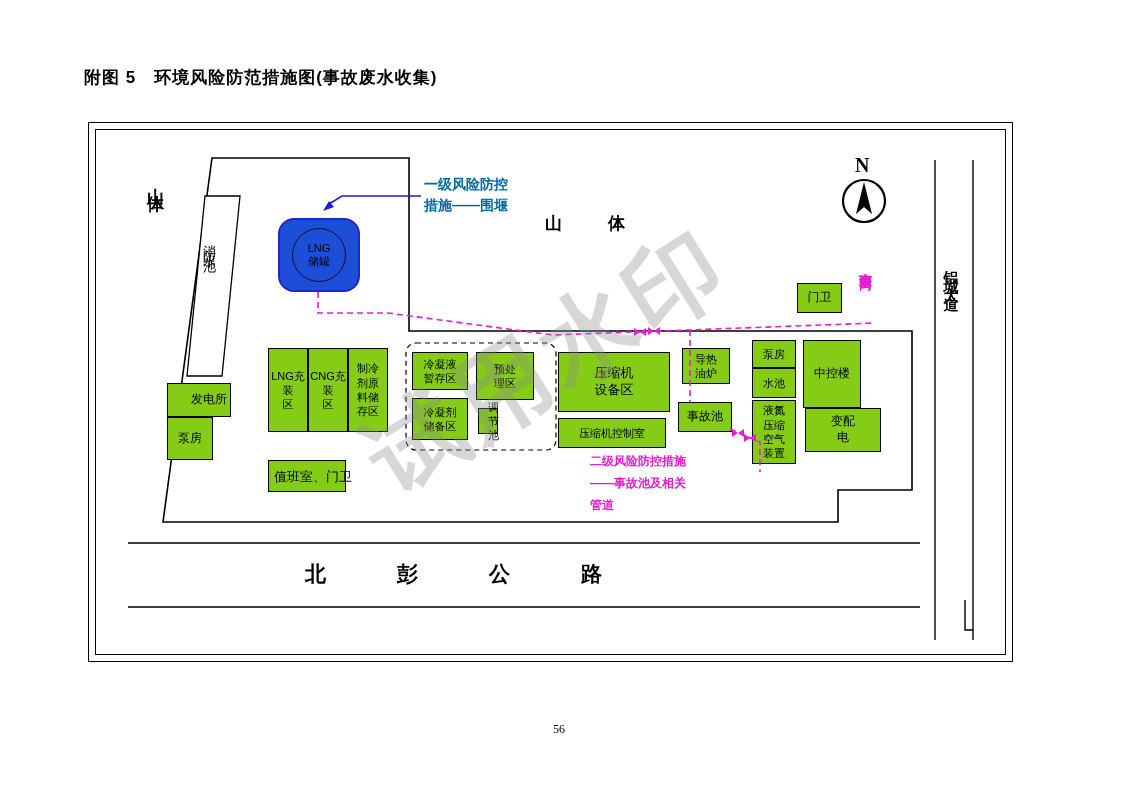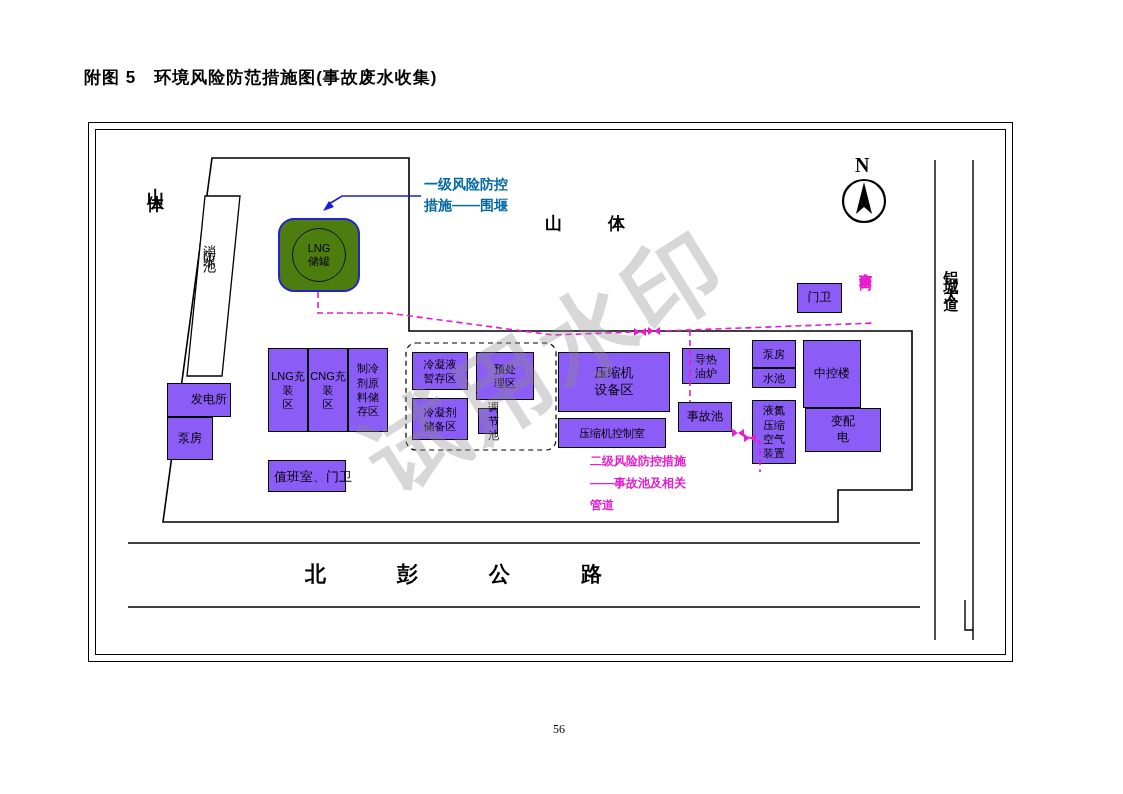--- a/index.html
+++ b/index.html
@@ -22,31 +22,31 @@
   .frame-inner{
     position:absolute;left:6px;top:6px;right:6px;bottom:6px;
     border:1px solid #000;
   }
   .plan{position:absolute;inset:0;}
   .plan svg{position:absolute;left:0;top:0;pointer-events:none;}
   #base-svg{z-index:1;}
   .layer-labels{position:absolute;inset:0;z-index:2;}
   #overlay-svg{z-index:3;}
   .box{
-    position:absolute;border:1px solid #000;background:#8b5cf6;box-sizing:border-box;
+    position:absolute;border:1px solid #000;background:#84cc16;box-sizing:border-box;
     display:flex;align-items:center;justify-content:center;text-align:center;
     white-space:pre-line;font-size:11px;line-height:1.3;z-index:2;
   }
   .lbl{position:absolute;white-space:pre-line;z-index:2;}
   .vlbl{
     position:absolute;writing-mode:vertical-rl;text-orientation:upright;
     white-space:nowrap;z-index:2;
   }
   .lng-tank{
-    position:absolute;border:2px solid #2323cf;border-radius:16px;background:#4d7c0f;
+    position:absolute;border:2px solid #2323cf;border-radius:16px;background:#1d4ed8;
     display:flex;align-items:center;justify-content:center;z-index:2;box-sizing:border-box;
   }
   .lng-circle{
     width:52px;height:52px;border:1.3px solid #111;border-radius:50%;
     display:flex;align-items:center;justify-content:center;text-align:center;
     font-size:11px;line-height:1.15;white-space:pre-line;
   }
   .blue-note{color:#0369a1;font-weight:600;font-size:14px;line-height:1.5;}
   .magenta-note{color:#e61ccf;font-weight:600;font-size:12px;line-height:1.85;}
   .watermark{
@@ -125,21 +125,21 @@
 
         <div class="box" style="left:462px;top:222px;width:112px;height:60px;font-size:13px;">压缩机
 设备区</div>
         <div class="box" style="left:462px;top:288px;width:108px;height:30px;font-size:11px;">压缩机控制室</div>
 
         <div class="box" style="left:586px;top:218px;width:48px;height:36px;">导热
 油炉</div>
         <div class="box" style="left:582px;top:272px;width:54px;height:30px;font-size:12px;">事故池</div>
 
         <div class="box" style="left:656px;top:210px;width:44px;height:28px;">泵房</div>
-        <div class="box" style="left:656px;top:238px;width:44px;height:20px;">水池</div>
+        <div class="box" style="left:656px;top:238px;width:44px;height:30px;">水池</div>
         <div class="box" style="left:656px;top:270px;width:44px;height:64px;">液氮
 压缩
 空气
 装置</div>
 
         <div class="box" style="left:707px;top:210px;width:58px;height:68px;font-size:12px;">中控楼</div>
         <div class="box" style="left:709px;top:278px;width:76px;height:44px;font-size:12px;">变配
 电</div>
 
         <div class="box" style="left:701px;top:153px;width:45px;height:30px;font-size:12px;">门卫</div>

